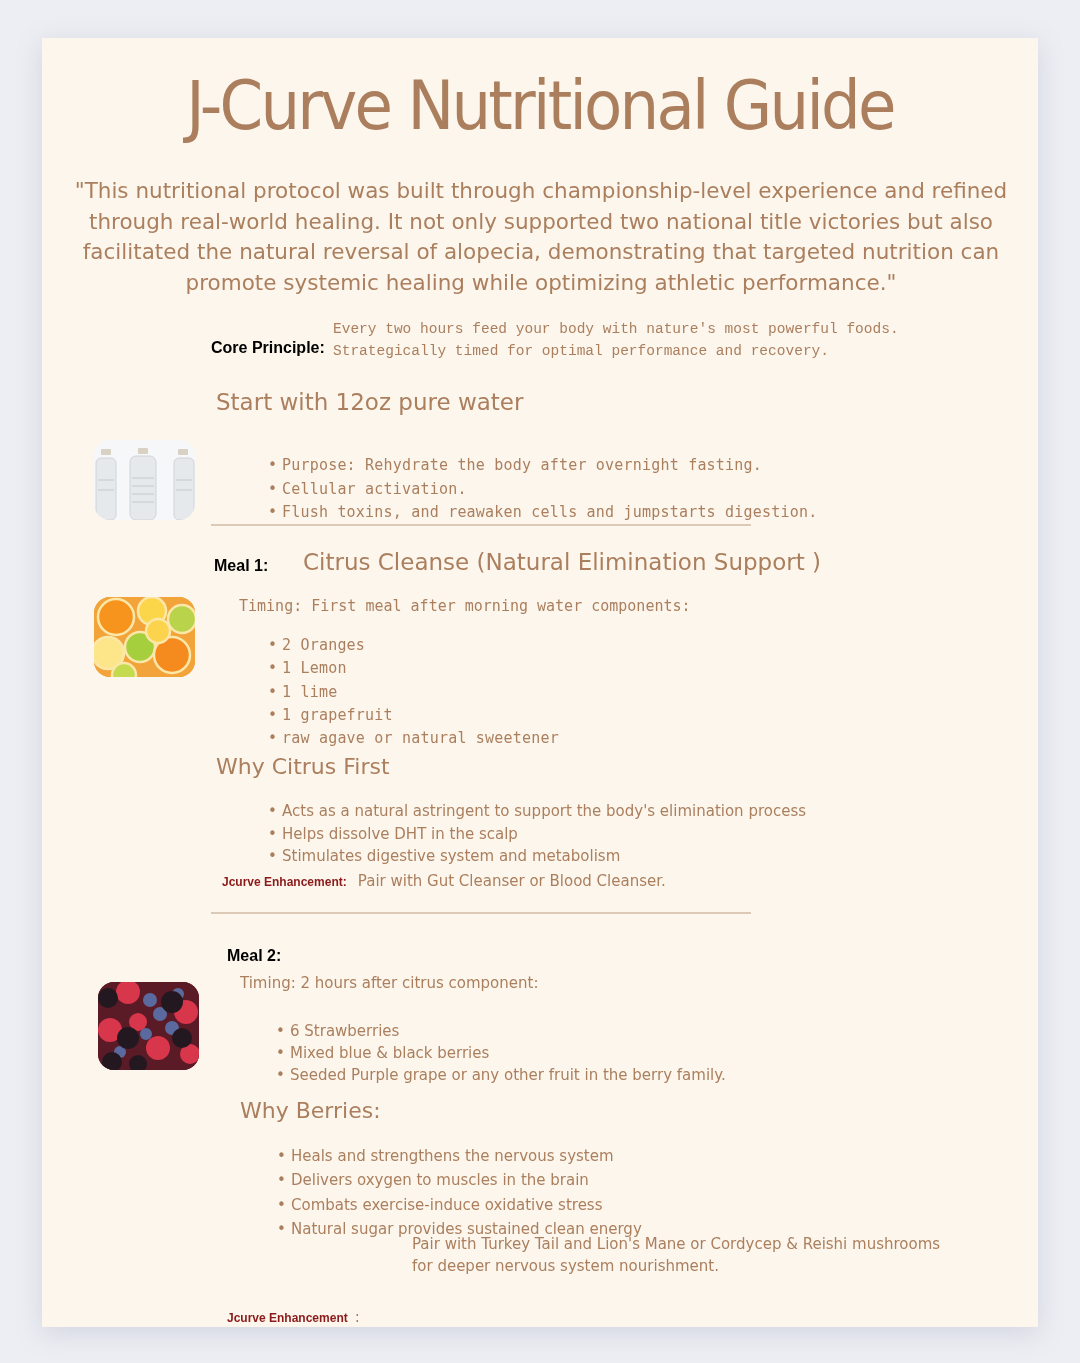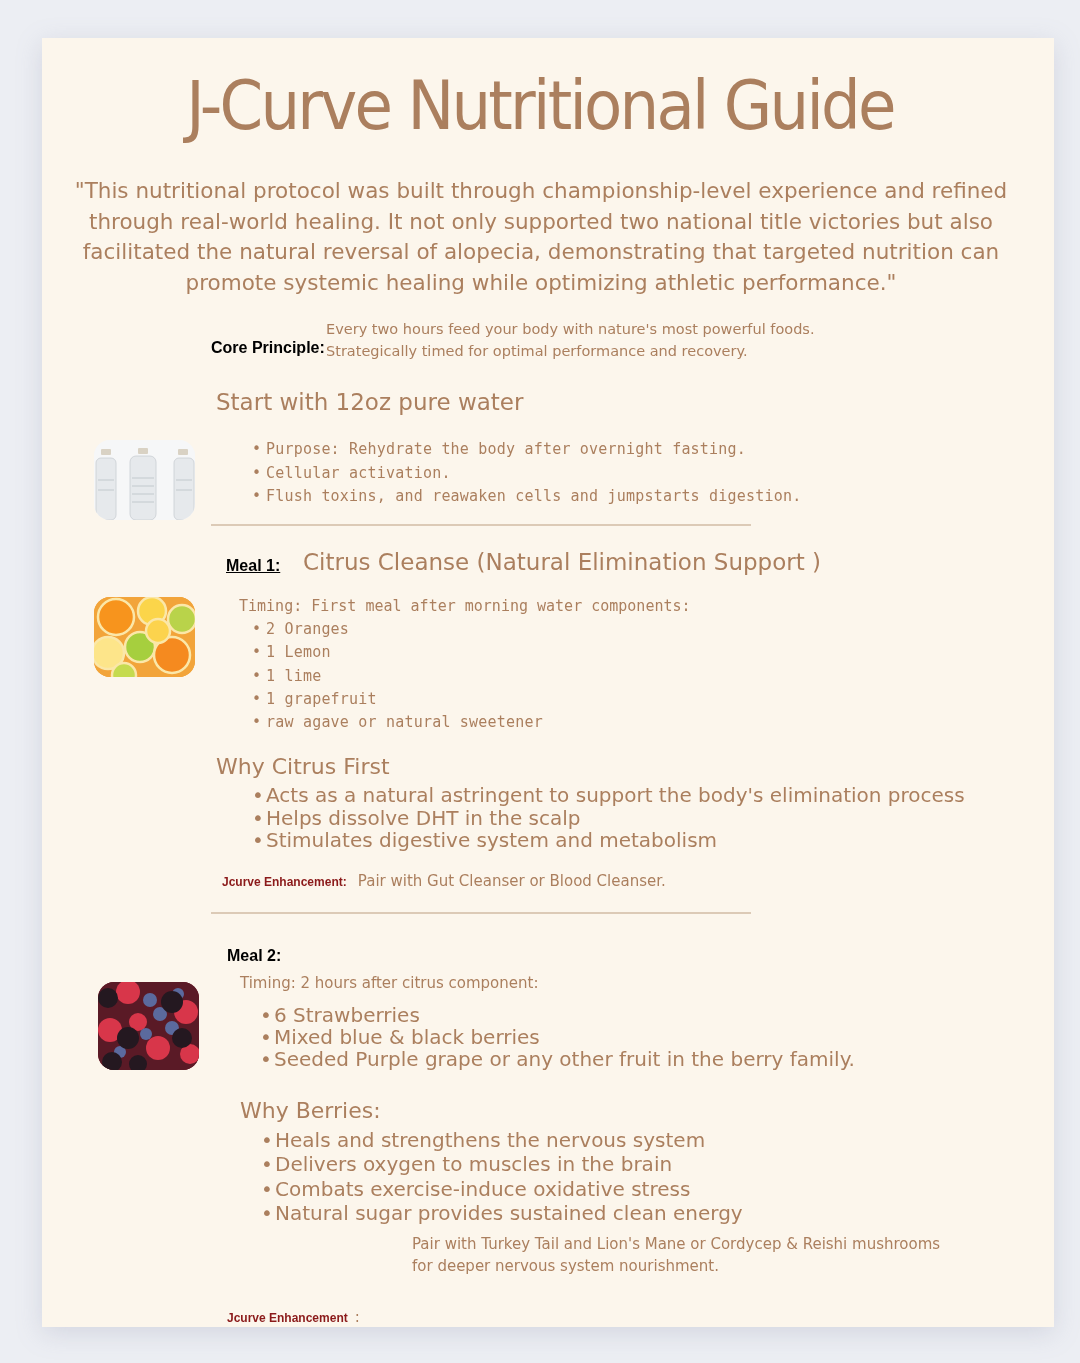--- a/index.html
+++ b/index.html
@@ -9,21 +9,20 @@
       font-family: "DejaVu Sans", sans-serif;
       position: relative;
       overflow: hidden;
     }
     .page {
       position: absolute;
       left: 42px; top: 38px;
       width: 996px; height: 1289px;
       background: #fcf6ec;
       box-shadow: 0 6px 24px rgba(140,145,170,0.25);
-      padding-left: 16px;
     }
     .abs { position: absolute; }
     .title {
       left: 0; width: 996px; top: 28px;
       text-align: center;
       font-family: "DejaVu Sans", sans-serif;
       font-size: 68px; letter-spacing: -3px;
       color: #ab7f5e;
       transform: scaleX(0.92);
     }
@@ -32,33 +31,33 @@
       text-align: center;
       font-size: 21.5px; line-height: 30.5px;
       color: #ab7f5e;
     }
     .core-label {
       left: 169px; top: 281px;
       font-family: "Liberation Sans", sans-serif;
       font-weight: bold; font-size: 16px; color: #000; margin-top: 20px;
     }
     .core-text {
-      left: 284px; top: 280px;
-      font-size: 14.5px; line-height: 22px; color: #ab7f5e;
+      left: 291px; top: 280px;
+      font-size: 14.5px; line-height: 22px; color: #ab7f5e; font-family: Liberation Mono, monospace;
     }
     .h2 { font-size: 23px; color: #ab7f5e; }
     .h3 { font-size: 22px; color: #ab7f5e; }
-    ul.list { margin: 0; padding: 0; list-style: none; }
+    ul.list { margin: 16px; padding: 0; list-style: none; }
     ul.list li { position: relative; padding-left: 14px; }
     ul.list li::before {
       content: "•"; position: absolute; left: 0; top: 0;
       color: #ab7f5e;
     }
     .mono-list li { font-family: "DejaVu Sans Mono", monospace; font-size: 15px; letter-spacing: 0.2px; color: #ab7f5e; }
-    .sans-list li { font-family: "DejaVu Sans", sans-serif; font-size: 20px; color: #ab7f5e; }
+    .sans-list li { font-family: "DejaVu Sans", sans-serif; font-size: 15px; color: #ab7f5e; }
     .divider {
       position: absolute; left: 169px; width: 540px; height: 2px;
       background: #dccab6;
     }
     .thumb {
       position: absolute; width: 101px; height: 80px;
       border-radius: 16px; overflow: hidden;
     }
     .meal-label {
       font-family: "Liberation Sans", sans-serif;
@@ -111,21 +110,21 @@
       </g>
     </svg>
   </div>
   <ul class="abs list mono-list" style="left:210px; top:400px; line-height:23.5px;">
     <li>Purpose: Rehydrate the body after overnight fasting.</li>
     <li>Cellular activation.</li>
     <li>Flush toxins, and reawaken cells and jumpstarts digestion.</li>
   </ul>
   <div class="divider" style="top:486px;"></div>
 
-  <div class="abs meal-label" style="left:184px; top:519px;text-decoration:underline;">Meal 1:</div>
+  <div class="abs meal-label" style="left:172px; top:519px;">Meal 1:</div>
   <div class="abs h2" style="left:261px; top:511px;">Citrus Cleanse (Natural Elimination Support )</div>
   <div class="thumb" style="left:52px; top:559px; background:#f0a030;">
     <svg width="101" height="80" viewBox="0 0 101 80">
       <rect width="101" height="80" fill="#f2a43a"></rect>
       <g stroke="#fbe7a8" stroke-width="2.5">
         <circle cx="22" cy="20" r="18" fill="#f7941d"></circle>
         <circle cx="58" cy="14" r="14" fill="#fbd54a"></circle>
         <circle cx="88" cy="22" r="14" fill="#b9d34a"></circle>
         <circle cx="14" cy="56" r="16" fill="#fde58a"></circle>
         <circle cx="46" cy="50" r="15" fill="#a6cf3e"></circle>

